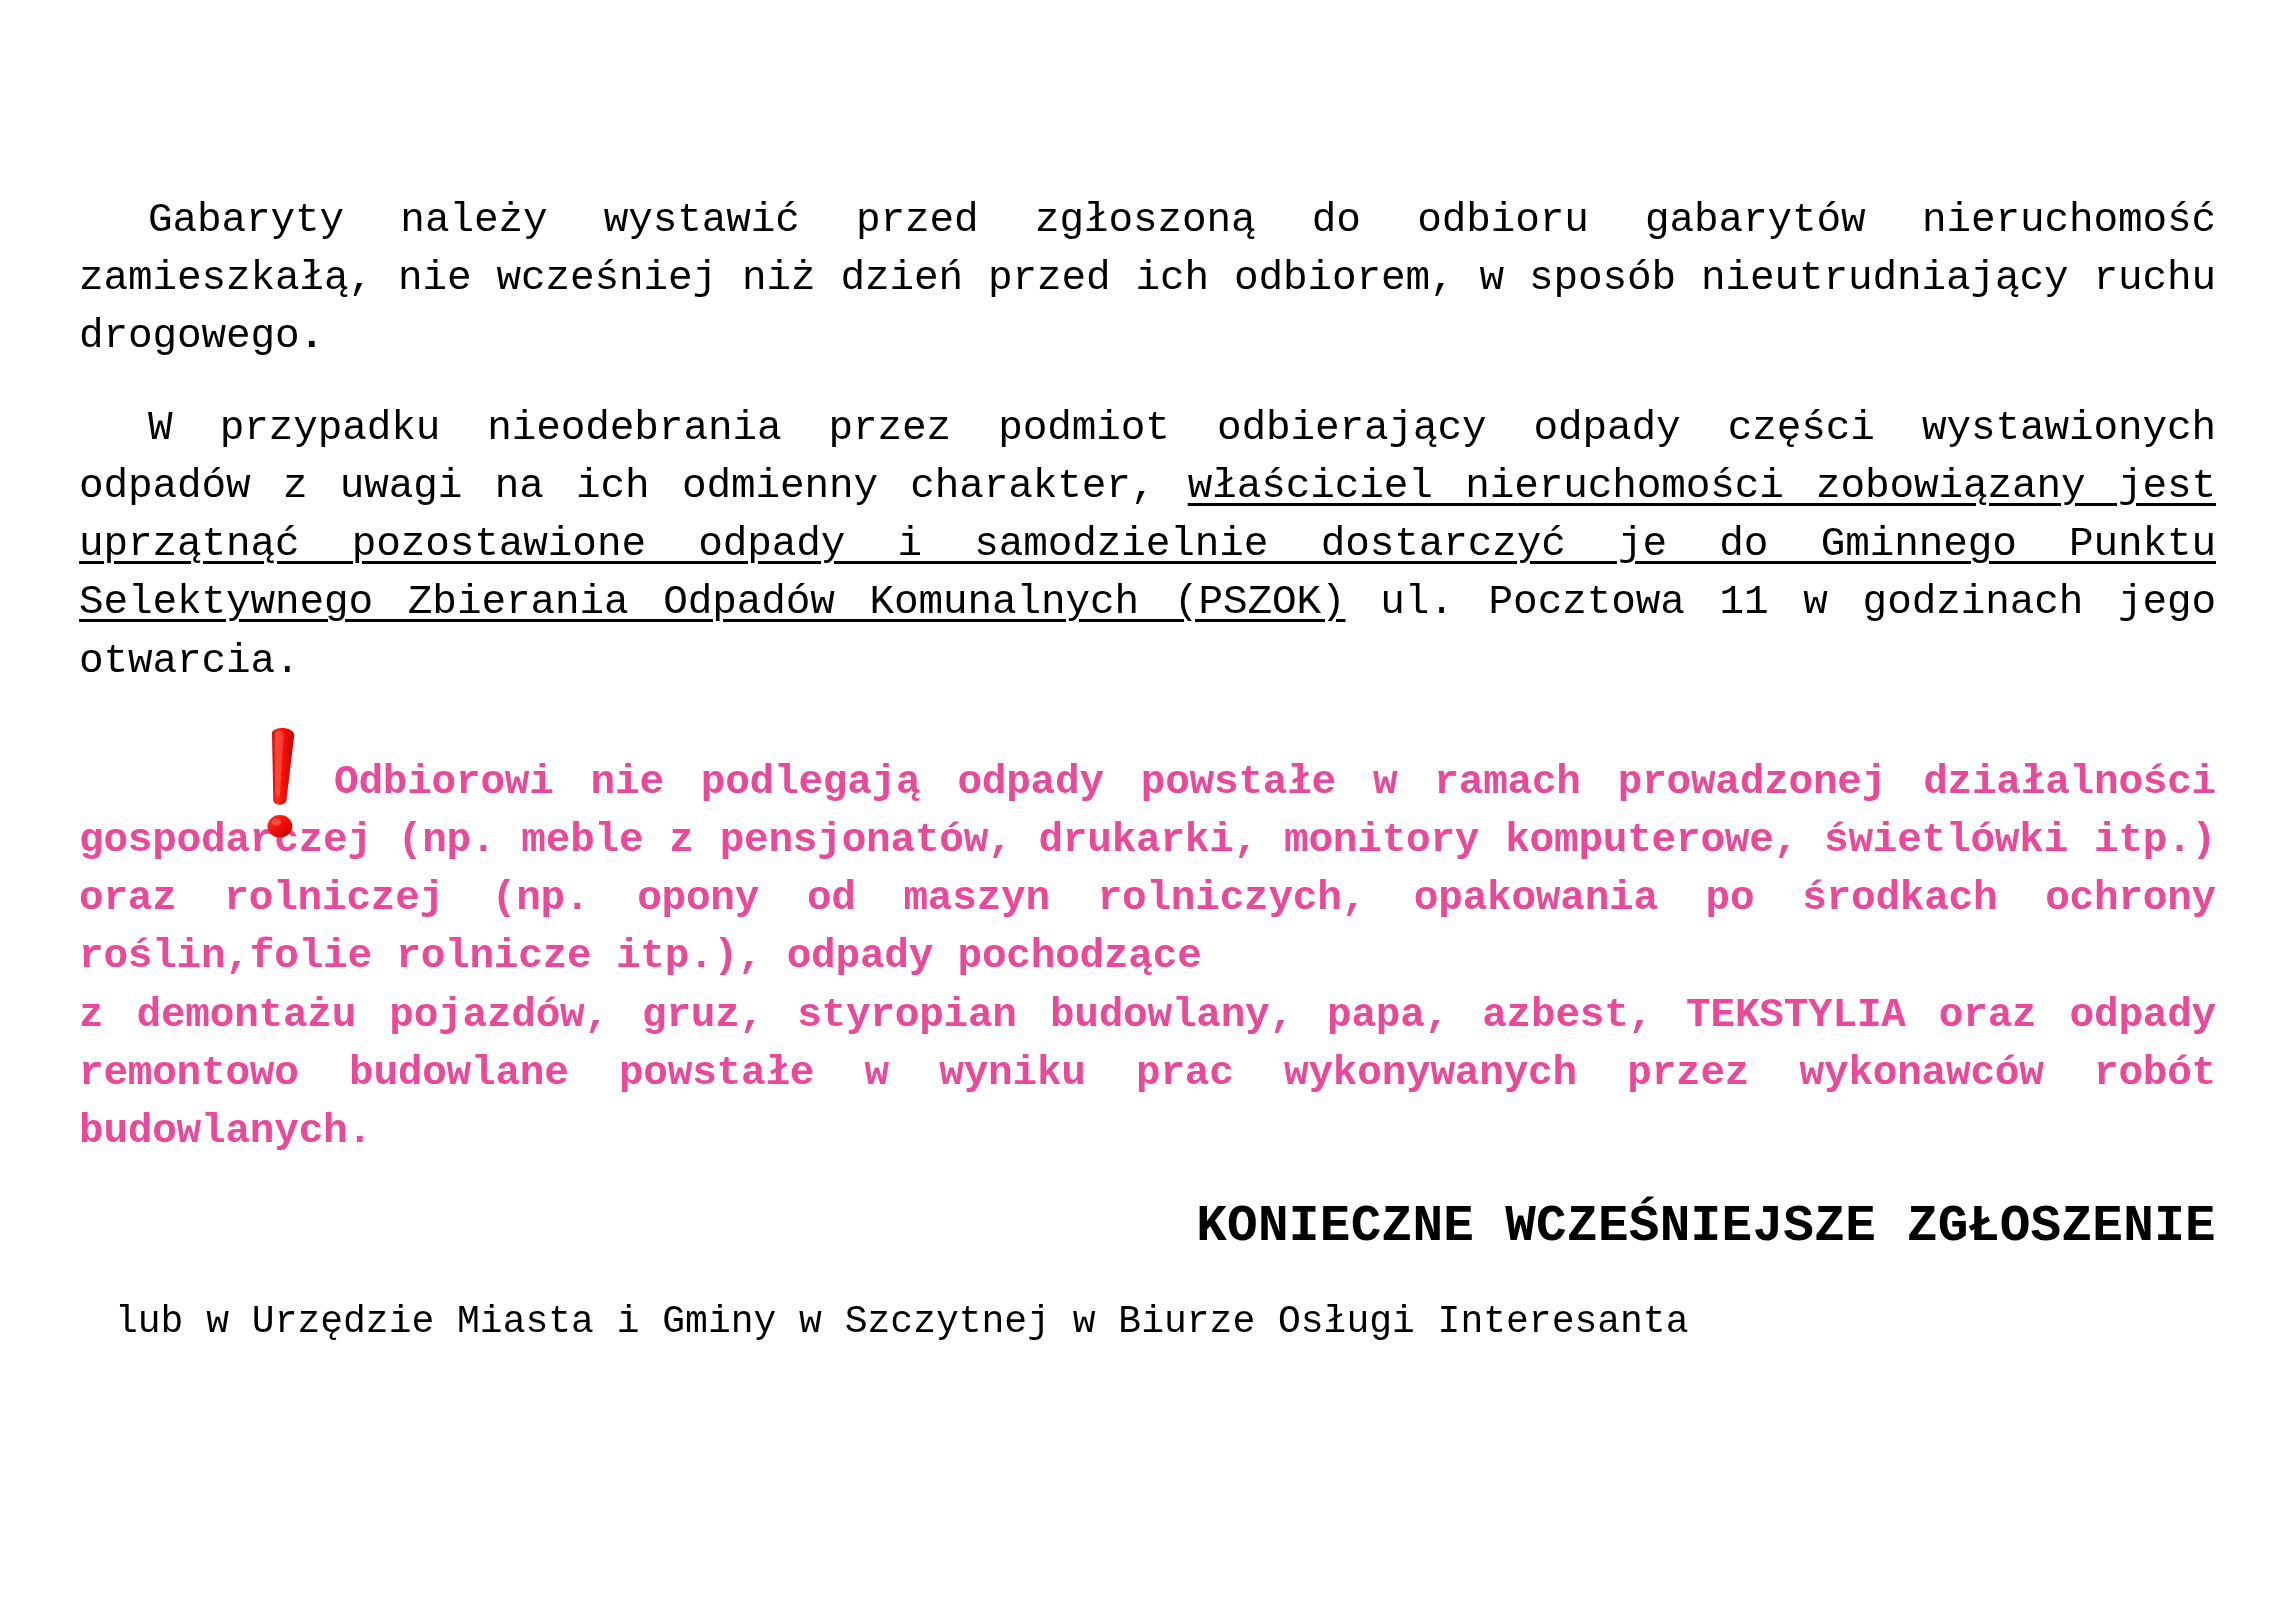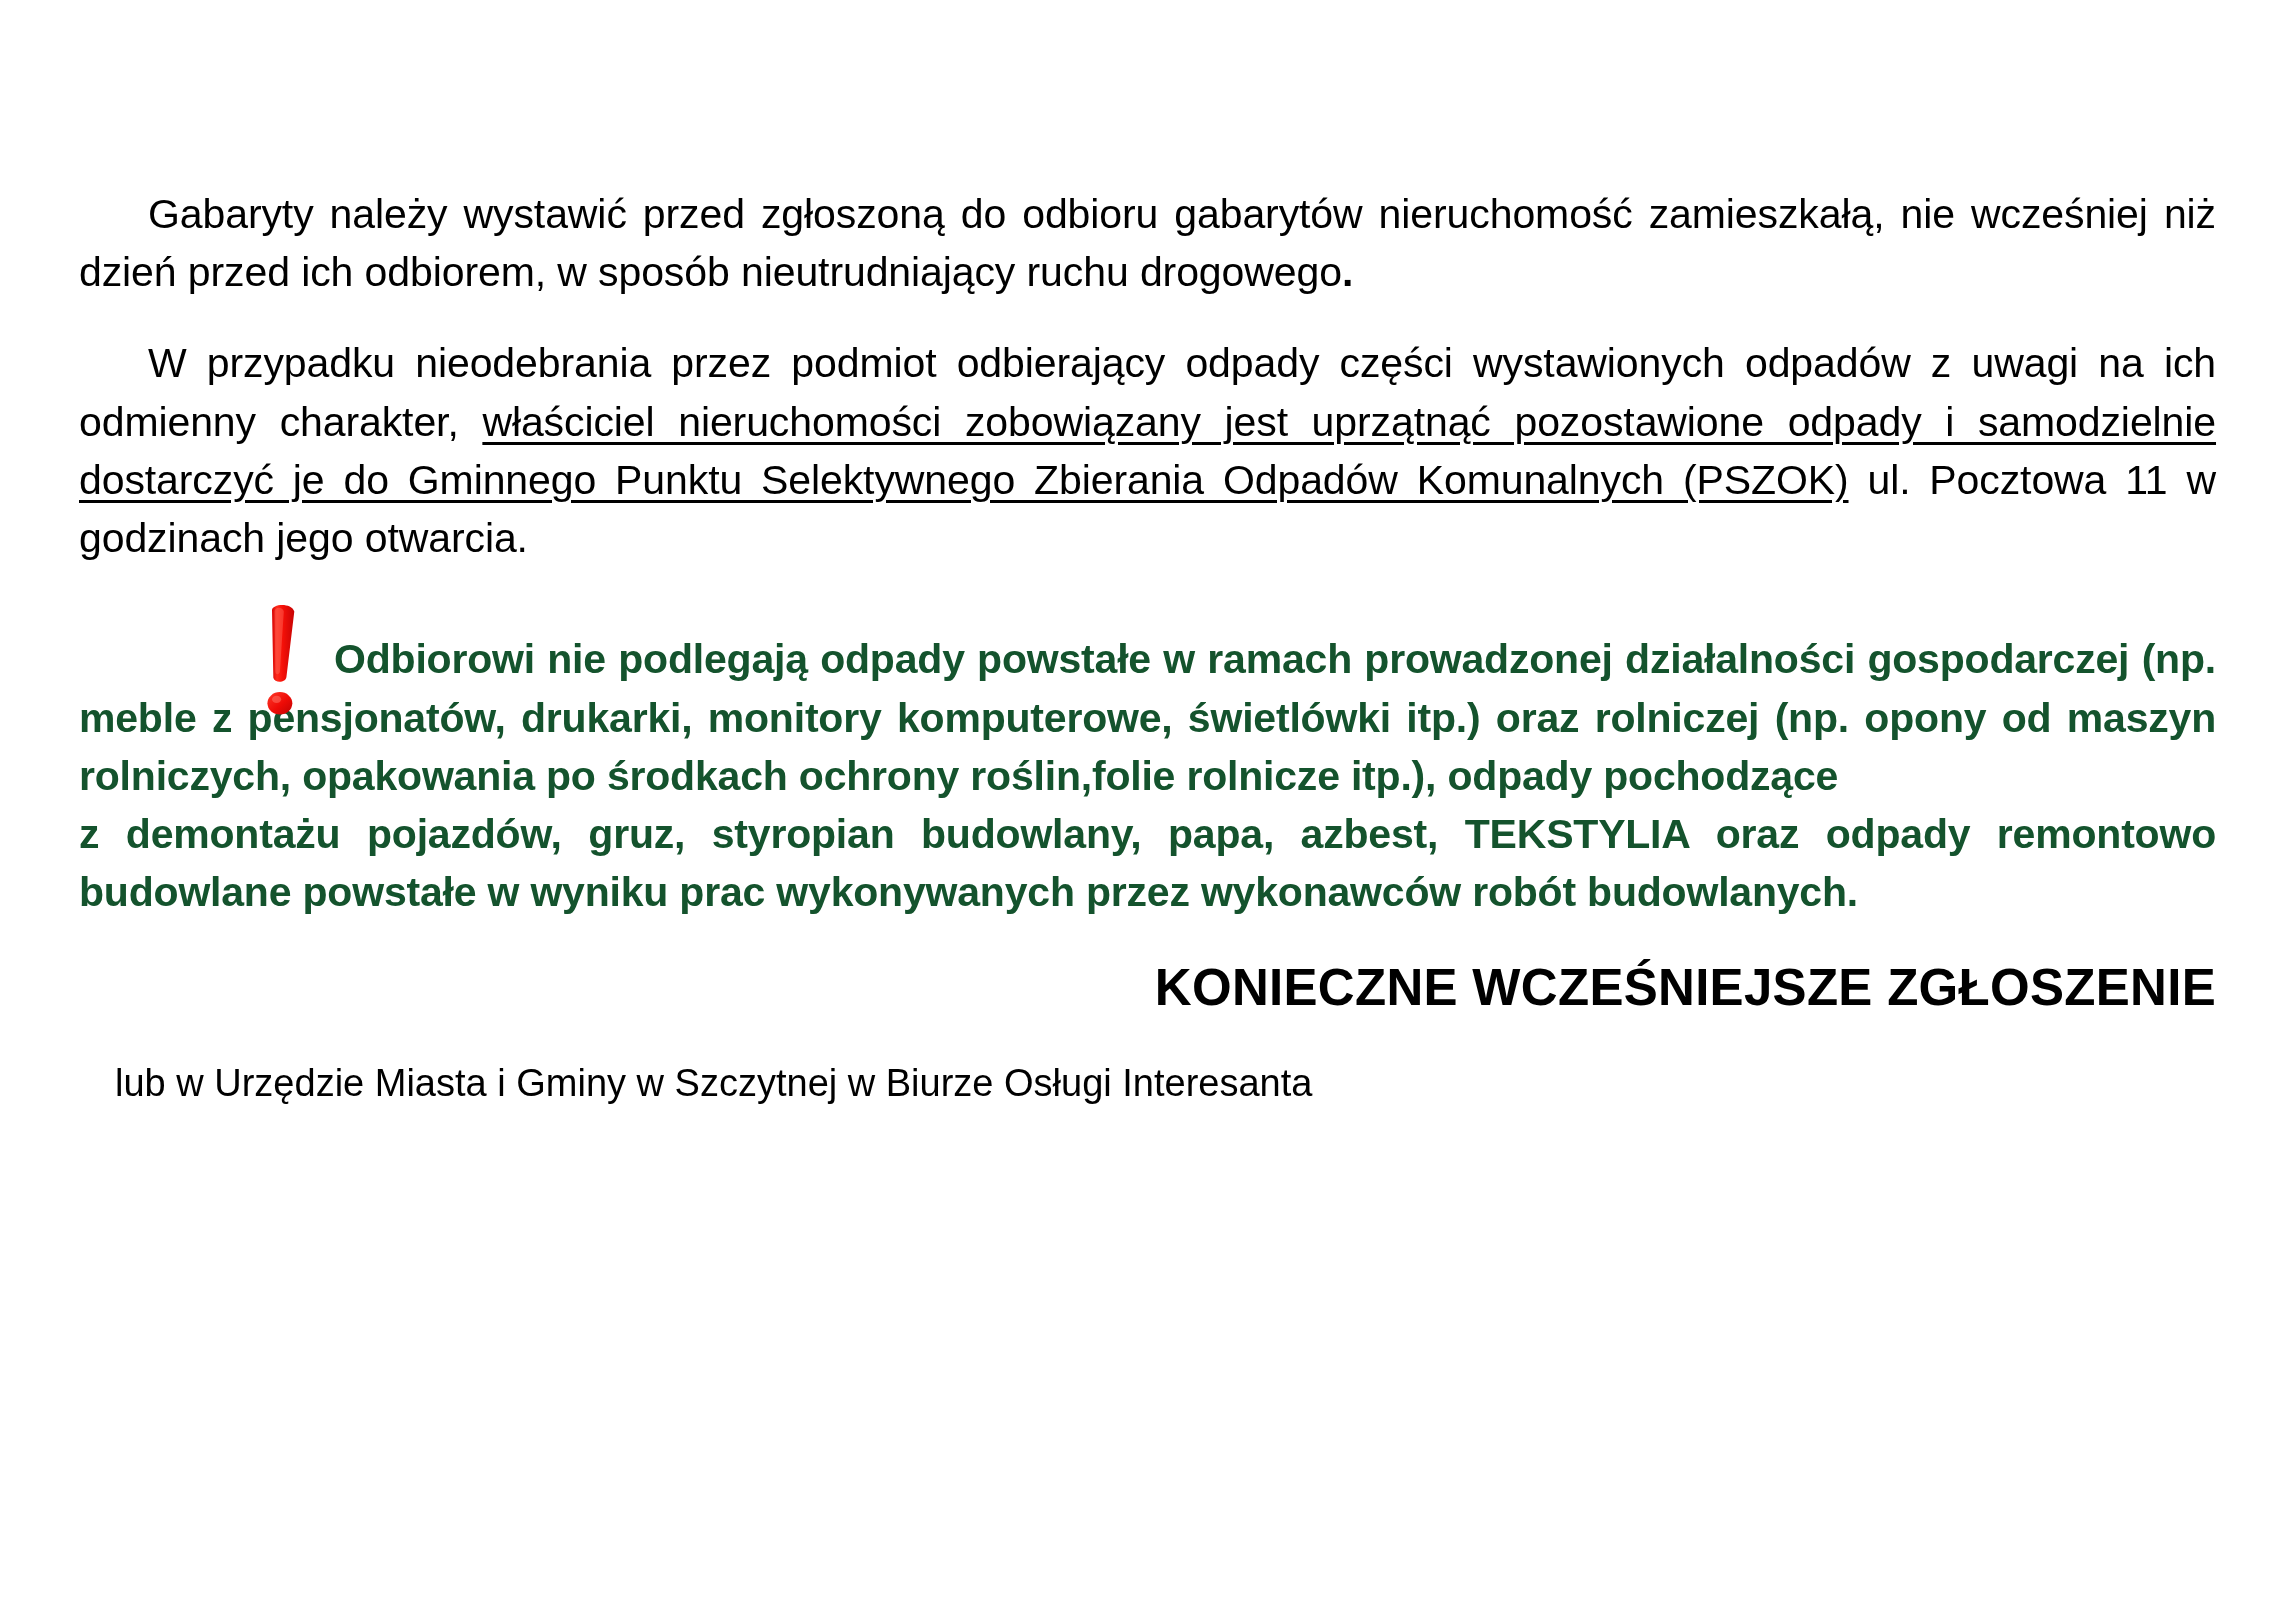--- a/index.html
+++ b/index.html
@@ -14,22 +14,23 @@
     font-family: "Liberation Sans", sans-serif;
     color: #000000;
     -webkit-font-smoothing: antialiased;
   }
 
   .page {
     position: relative;
     width: 2295px;
     height: 1600px;
     box-sizing: border-box;
-    padding: 0 79px 0 79px;
+    padding: 6px 79px 0 79px;
     overflow: hidden;
+    font-family: Liberation Mono, monospace;
   }
 
   
   .para {
     font-size: 41px;
     line-height: 1.42;
     text-align: justify;
     text-justify: inter-word;
     margin: 0;
     letter-spacing: -0.1px;
@@ -59,21 +60,21 @@
   .excl {
     position: absolute;
     left: 164px;
     top: -29px;
     width: 79px;
     height: 118px;
   }
   .warn {
     font-size: 41px;
     line-height: 1.42;
-    color: #14532d;
+    color: #ec4899;
     font-weight: bold;
     text-align: justify;
     text-justify: inter-word;
     margin: 0;
     letter-spacing: -0.2px;
   }
   .warn .warn-indent {
     display: inline-block;
     width: 255px;
   }

